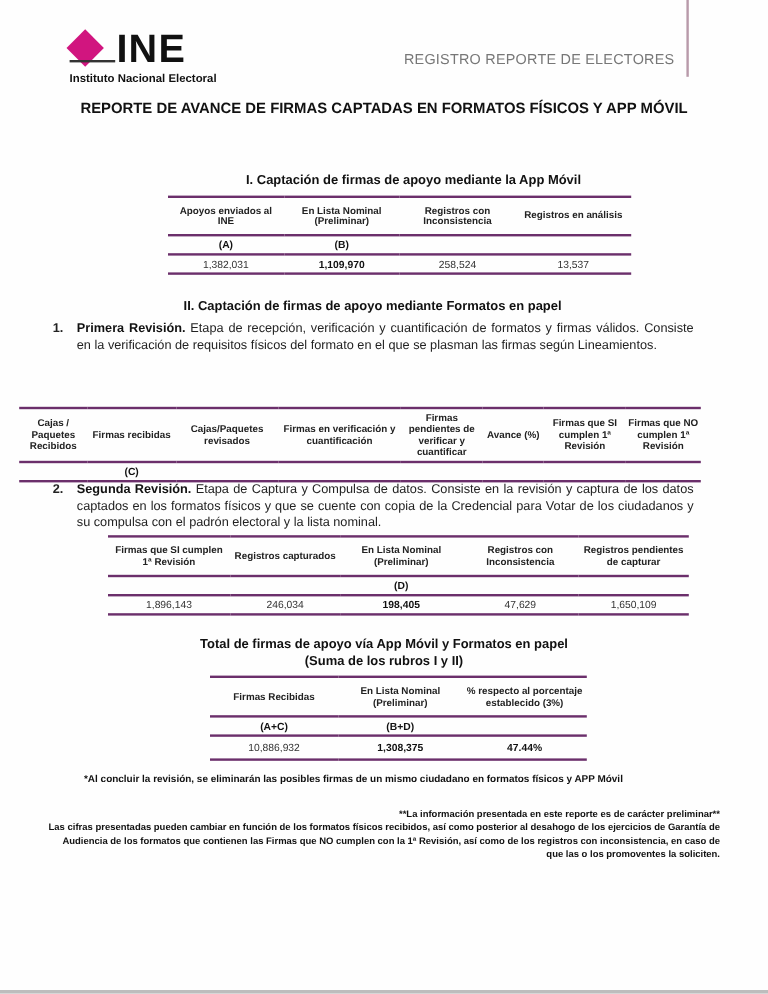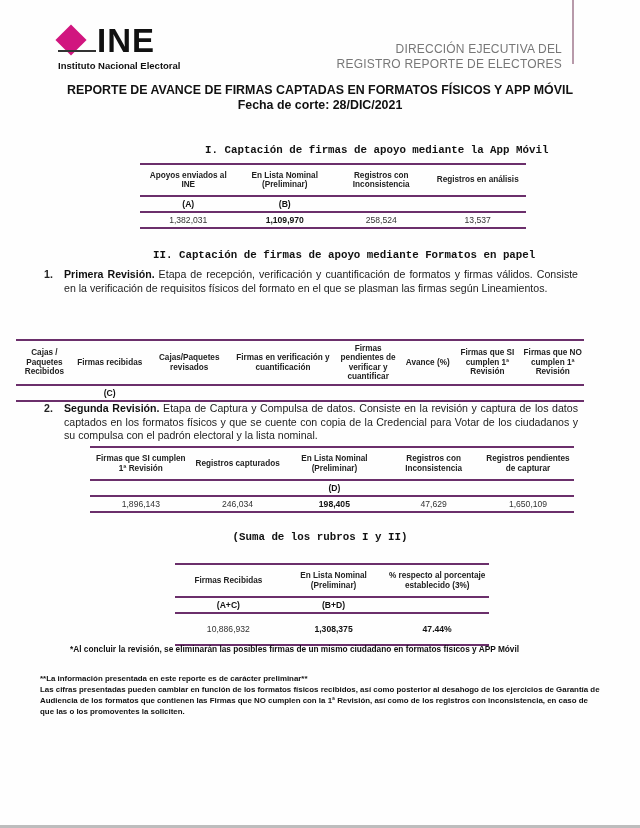--- a/index.html
+++ b/index.html
@@ -6,54 +6,52 @@
   body { width:640px; height:828px; position:relative; overflow:hidden; font-family:"DejaVu Sans", sans-serif; color:#111; }
   .abs { position:absolute; }
   .logo { left:58px; top:26px; width:135px; height:50px; }
   .logo .diamond { position:absolute; left:2px; top:3px; width:22px; height:22px; background:#d1157f; transform:rotate(45deg); transform-origin:center; }
   .logo .diamond-line { position:absolute; left:0px; top:24px; width:38px; height:2px; background:#333; }
   .logo .ine { position:absolute; left:39px; top:-2px; font-family:"Liberation Sans", sans-serif; font-weight:bold; font-size:33px; letter-spacing:1px; color:#111; line-height:34px; }
   .logo .inst { position:absolute; left:0px; top:34px; font-family:"Liberation Sans", sans-serif; font-weight:bold; font-size:9.5px; color:#111; white-space:nowrap; }
   .dept { right:78px; top:42px; text-align:right; font-family:"Liberation Sans", sans-serif; font-size:12px; line-height:15px; color:#777; letter-spacing:0.2px; }
   .vline { left:572px; top:0px; width:2px; height:64px; background:#b89aaa; }
   .title { left:0; width:640px; top:83px; text-align:center; font-family:"Liberation Sans", sans-serif; font-weight:bold; font-size:12.4px; line-height:14.5px; color:#111; }
-  .section-h { font-family:Liberation Mono, monospace; font-weight:bold; font-size:10.8px; color:#111; white-space:nowrap; }
+  .section-h { font-family:Liberation Sans, sans-serif; font-weight:bold; font-size:10.8px; color:#111; white-space:nowrap; }
   .para { font-family:"Liberation Sans", sans-serif; font-size:10.6px; line-height:13.5px; color:#222; text-align:justify; }
   .para b { color:#111; }
   .para .num { position:absolute; left:-20px; top:0; font-weight:bold; }
   table.t { position:absolute; border-collapse:collapse; font-family:"Liberation Sans", sans-serif; }
   table.t td { text-align:center; padding:0 2px; vertical-align:middle; }
   table.t tr.hd td { font-weight:bold; font-size:8.2px; line-height:9.5px; color:#222; }
   table.t tr.lbl td { font-weight:bold; font-size:8.6px; color:#111; }
   table.t tr.val td { font-size:8.6px; color:#333; }
   table.t tr.val td.b { font-weight:bold; color:#111; }
   table.t tr td { border-bottom:2px solid #6b2f6b; }
   table.t tr:first-child td { border-top:2px solid #6b2f6b; }
   .note { font-family:"Liberation Sans", sans-serif; font-weight:bold; font-size:8.3px; color:#111; white-space:nowrap; }
-  .disc { left:40px; width:560px; top:673px; text-align:left; font-family:"Liberation Sans", sans-serif; font-weight:bold; font-size:7.9px; line-height:11px; color:#111; }
+  .disc { left:40px; width:560px; top:673px; text-align:right; font-family:"Liberation Sans", sans-serif; font-weight:bold; font-size:7.9px; line-height:11px; color:#111; }
   .bottom-bar { left:0; top:825px; width:640px; height:3px; background:#bdbdbd; }
 </style>
 </head>
 <body>
 
 <div class="abs logo">
   <div class="diamond"></div>
   <div class="diamond-line"></div>
   <div class="ine">INE</div>
   <div class="inst">Instituto Nacional Electoral</div>
 </div>
 <div class="abs vline"></div>
 <div class="abs dept">
-  <div>DIRECCIÓN EJECUTIVA DEL</div>
   <div>REGISTRO REPORTE DE ELECTORES</div>
 </div>
 
 <div class="abs title">
   <div>REPORTE DE AVANCE DE FIRMAS CAPTADAS EN FORMATOS FÍSICOS Y APP MÓVIL</div>
-  <div>Fecha de corte:  28/DIC/2021</div>
 </div>
 
 <div class="abs section-h" style="left:205px; top:144px;">I.   Captación de firmas de apoyo mediante la App Móvil</div>
 <table class="t" style="left:140px; top:163px; width:386px;">
   <tbody>
       <tr class="hd" style="height:32px;margin-top:24px;">
     <td style="width:25%">Apoyos enviados al INE</td>
     <td style="width:25%">En Lista Nominal (Preliminar)</td>
     <td style="width:25%">Registros con Inconsistencia</td>
     <td style="width:25%">Registros en análisis</td>
@@ -128,36 +126,37 @@
     <td>1,896,143</td>
     <td>246,034</td>
     <td class="b">198,405</td>
     <td>47,629</td>
     <td>1,650,109</td>
   </tr>
 </tbody>
   </table>
 
 <div class="abs section-h" style="left:0; width:640px; text-align:center; top:530px; line-height:14px; font-size:10.8px;">
+  <div>Total de firmas de apoyo vía App Móvil y Formatos en papel</div>
   <div>(Suma de los rubros I y II)</div>
 </div>
 
 <table class="t" style="left:175px; top:563px; width:314px;">
   <tbody>
       <tr class="hd" style="height:33px;">
     <td style="width:34%">Firmas Recibidas</td>
     <td style="width:33%">En Lista Nominal (Preliminar)</td>
     <td style="width:33%">% respecto al porcentaje establecido (3%)</td>
   </tr>
   <tr class="lbl" style="height:16px;">
     <td>(A+C)</td>
     <td>(B+D)</td>
     <td></td>
   </tr>
-  <tr class="val" style="height:32px;">
+  <tr class="val" style="height:20px;">
     <td>10,886,932</td>
     <td class="b">1,308,375</td>
     <td class="b">47.44%</td>
   </tr>
 </tbody>
   </table>
 
 <div class="abs note" style="left:70px; top:644px;">*Al concluir la revisión, se eliminarán las posibles firmas de un mismo ciudadano en formatos físicos y APP Móvil</div>
 
 <div class="abs disc">

